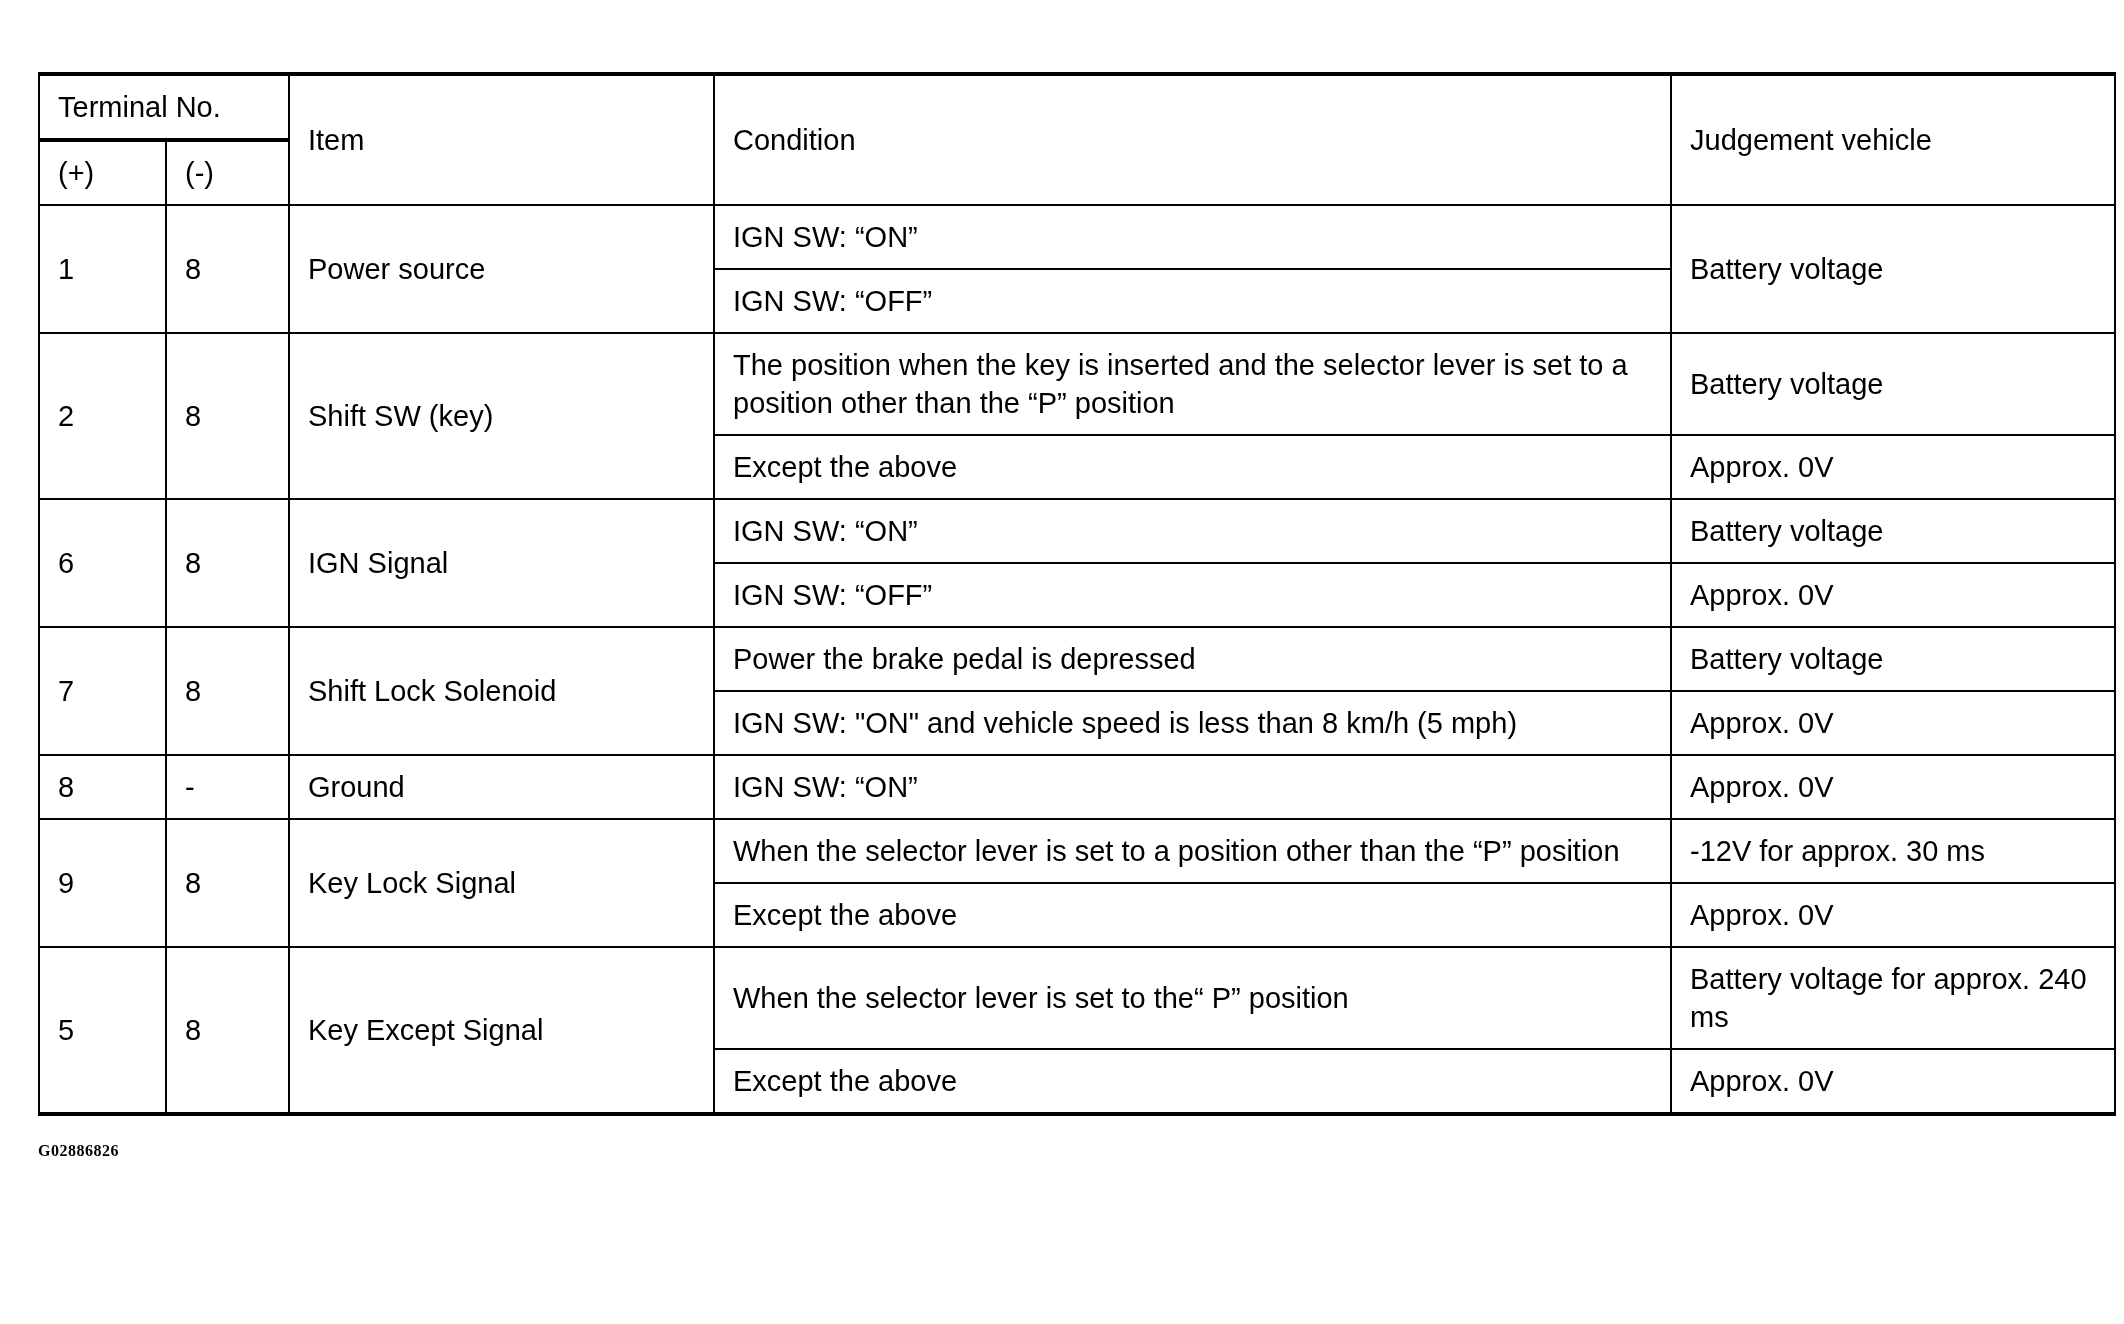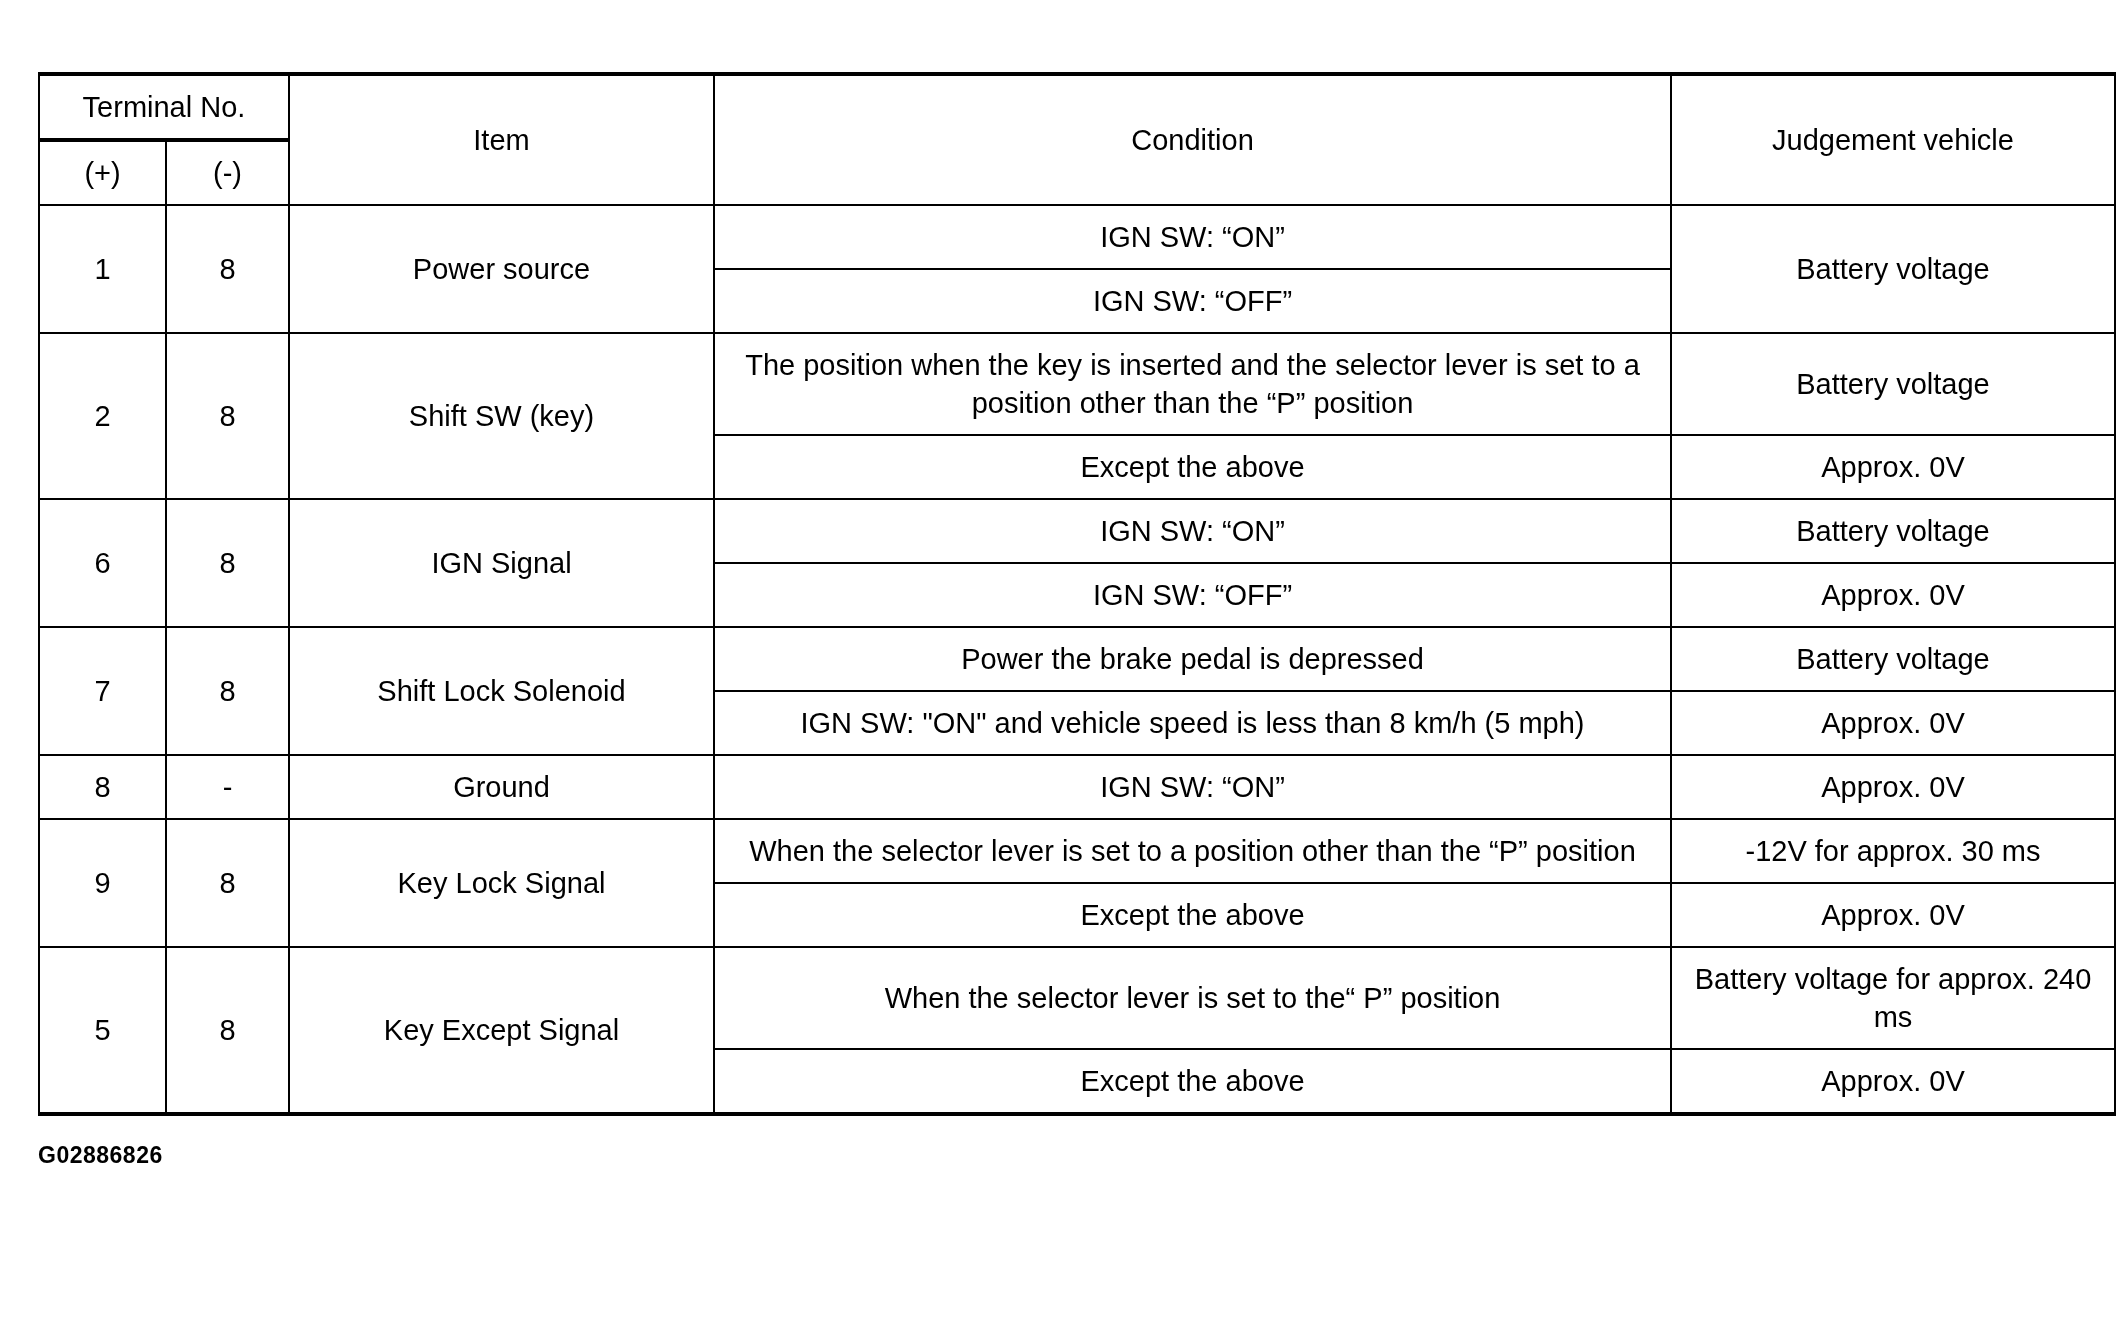--- a/index.html
+++ b/index.html
@@ -26,35 +26,36 @@
     border-bottom: 4px solid #000;
   }
   table.spec th,
   table.spec td {
     border: 2px solid #000;
     font-size: 29px;
     line-height: 38px;
     font-weight: 400;
     padding: 12px 18px;
     vertical-align: middle;
-    text-align: center;
+    text-align: left;
     word-wrap: break-word;
   }
   table.spec thead th {
     border-top: 4px solid #000;
   }
   table.spec tbody tr:last-child td {
     border-bottom: 4px solid #000;
   }
   .center { text-align: center; }
   .figure-id {
     margin: 26px 0 4px 0;
-    font-size: 23px;
+    font-size: 16px;
     font-weight: 700;
     letter-spacing: 0.5px;
+    font-family: Liberation Serif, serif;
   }
 </style>
 </head>
 <body>
 
 <div class="doc">
 
   <table class="spec">
     <colgroup>
       <col style="width:127px">

